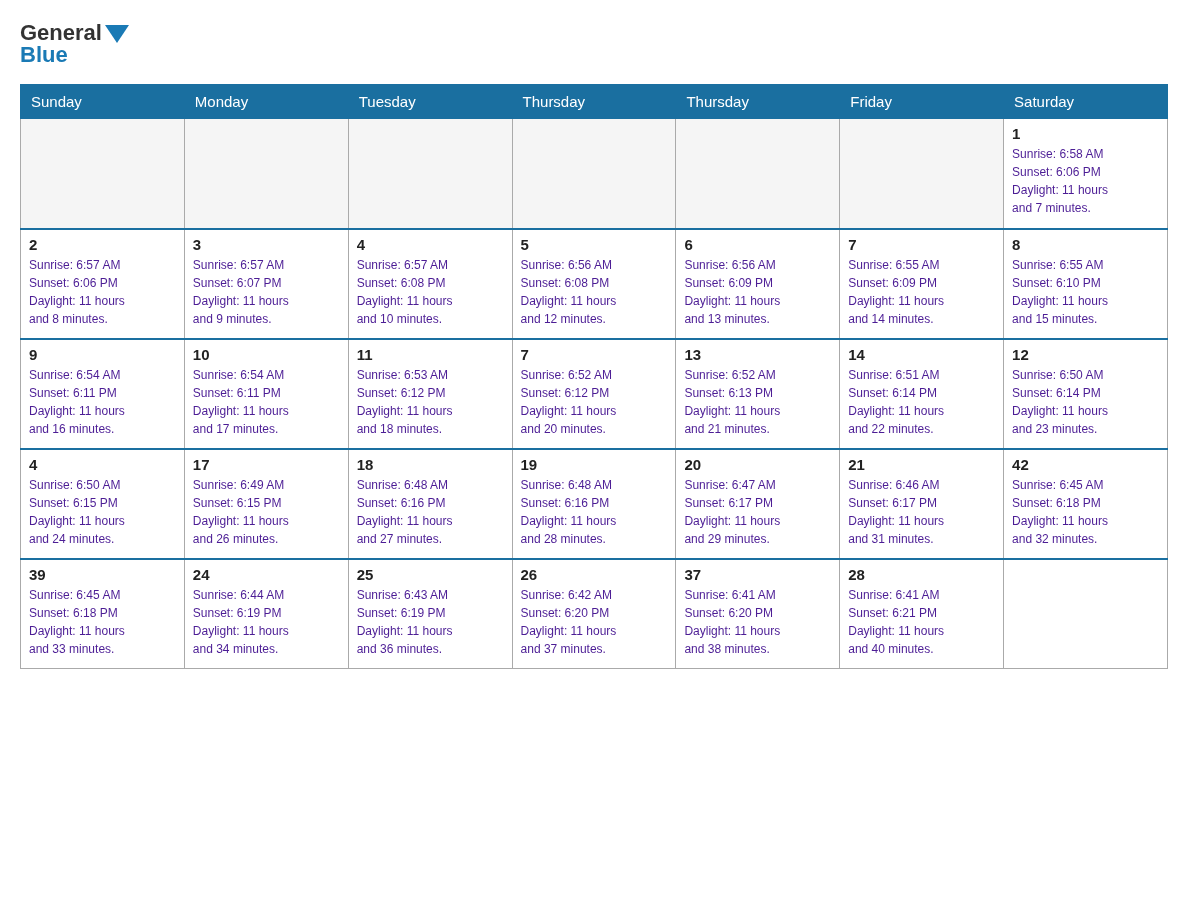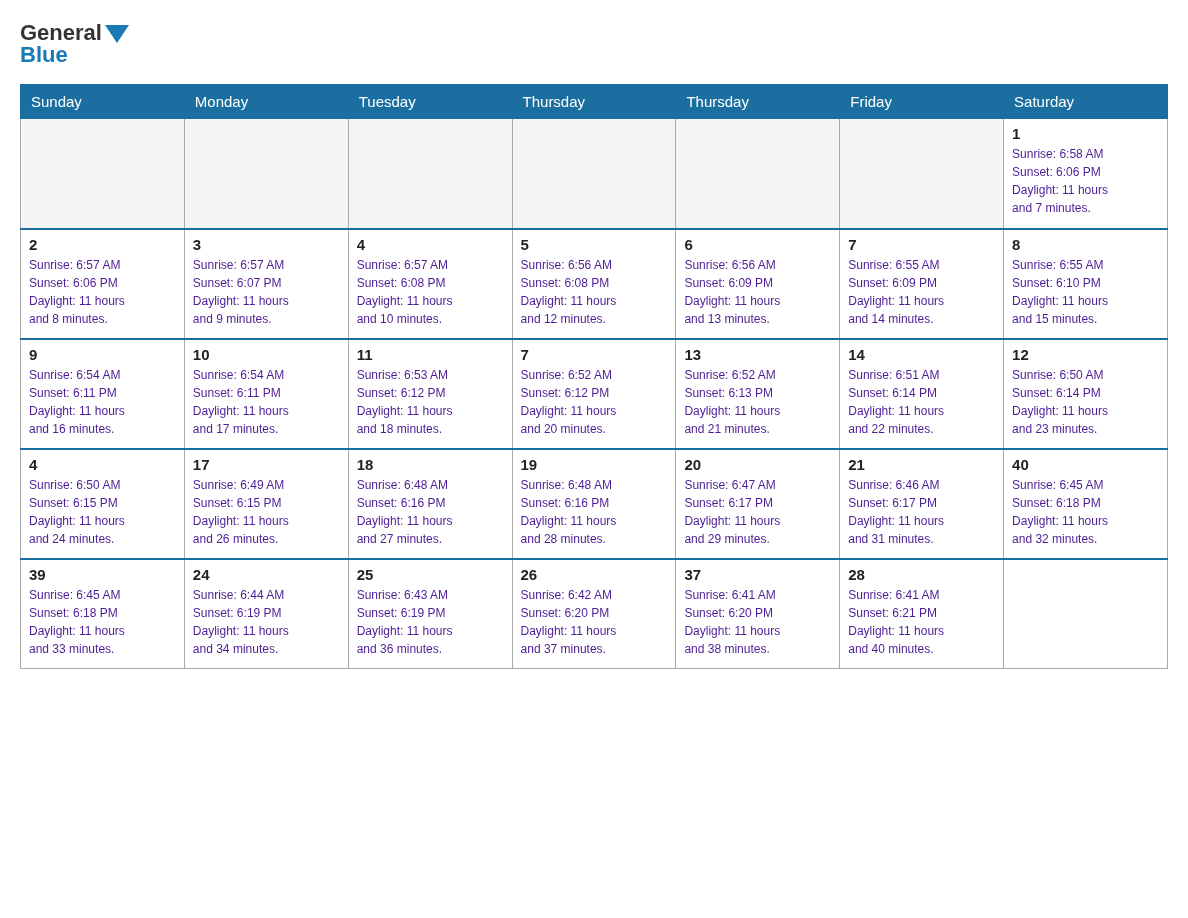--- a/index.html
+++ b/index.html
@@ -218,21 +218,21 @@
         </td>
         <td>
           <div class="day-number">20</div>
           <div class="day-info">Sunrise: 6:47 AM<br>Sunset: 6:17 PM<br>Daylight: 11 hours<br>and 29 minutes.</div>
         </td>
         <td>
           <div class="day-number">21</div>
           <div class="day-info">Sunrise: 6:46 AM<br>Sunset: 6:17 PM<br>Daylight: 11 hours<br>and 31 minutes.</div>
         </td>
         <td>
-          <div class="day-number">40</div>
+          <div class="day-number">42</div>
           <div class="day-info">Sunrise: 6:45 AM<br>Sunset: 6:18 PM<br>Daylight: 11 hours<br>and 32 minutes.</div>
         </td>
       </tr>
       <tr class="row-separator">
         <td>
           <div class="day-number">39</div>
           <div class="day-info">Sunrise: 6:45 AM<br>Sunset: 6:18 PM<br>Daylight: 11 hours<br>and 33 minutes.</div>
         </td>
         <td>
           <div class="day-number">24</div>

